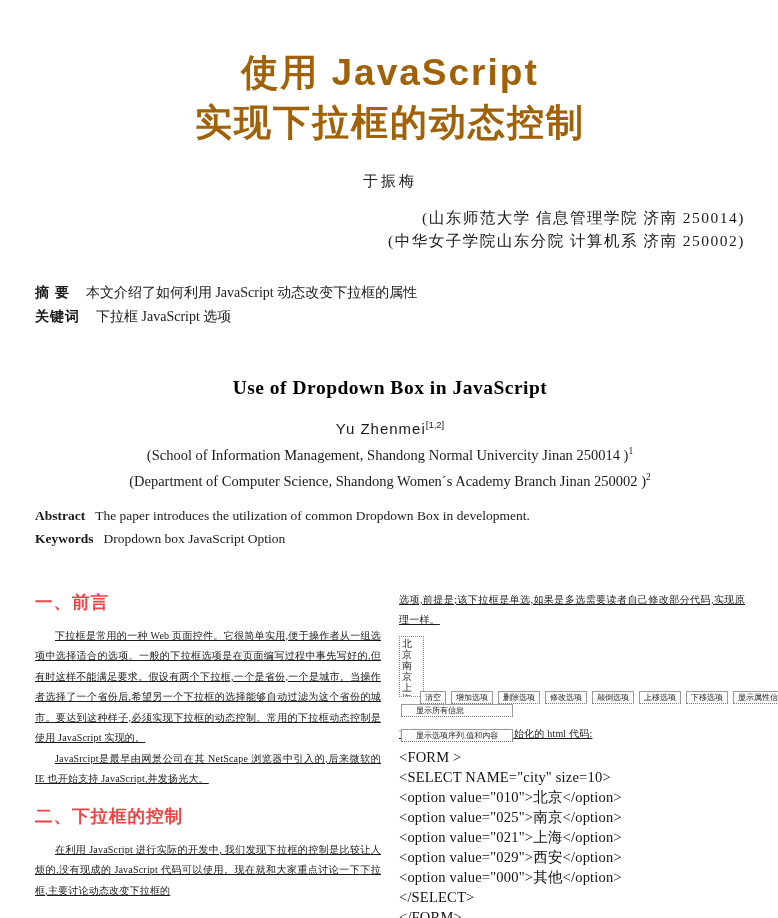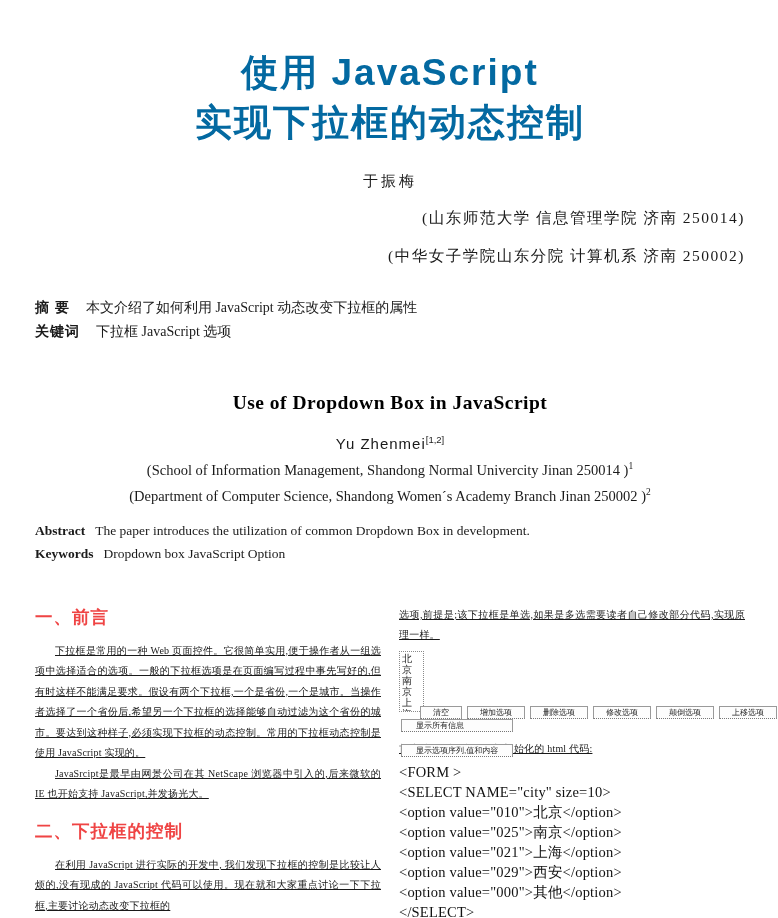--- a/index.html
+++ b/index.html
@@ -15,35 +15,35 @@
     position: relative;
   }
   
   .title-line {
     text-align: center;
     font-family: "Liberation Sans", sans-serif;
     font-weight: 700;
     font-size: 37px;
     line-height: 50px;
     letter-spacing: 2px;
-    color: #0369a1;
+    color: #a16207;
   }
   .author-cn {
     text-align: center;
     font-size: 15px;
     margin-top: 24px;
     letter-spacing: 3px;
   }
   .affil-cn {
     text-align: right;
     font-size: 15.5px;
     letter-spacing: 1.5px;
   }
   .affil-cn.first { margin-top: 17px; }
-  .affil-cn.second { margin-top: 17px; }
+  .affil-cn.second { margin-top: 2px; }
   .meta-row {
     font-size: 14px;
     line-height: 19px;
   }
   .meta-row.abstract-cn { margin-top: 31px; }
   .meta-row.keywords-cn { margin-top: 5px; }
   .meta-label {
     font-family: "Liberation Sans", sans-serif;
     font-weight: 700;
     margin-right: 16px;
@@ -134,21 +134,21 @@
     display: flex;
     gap: 12px;
     flex-direction: column;
   }
   .fig-btn {
     border: 1px solid #9a9a9a;
     border-bottom: 1px dotted #777;
     background: #fdfdfd;
     font-size: 8px;
     line-height: 9px;
-    padding: 1px 12px;
+    padding: 1px 4px;
     white-space: nowrap;
     color: #222;
     font-family: "Liberation Sans", sans-serif;
   }
   .fig-btn.wide { padding: 1px 14px; }
   
   .code-intro {
     font-size: 14px;
     line-height: 20.5px;
     margin-top: 5px;

